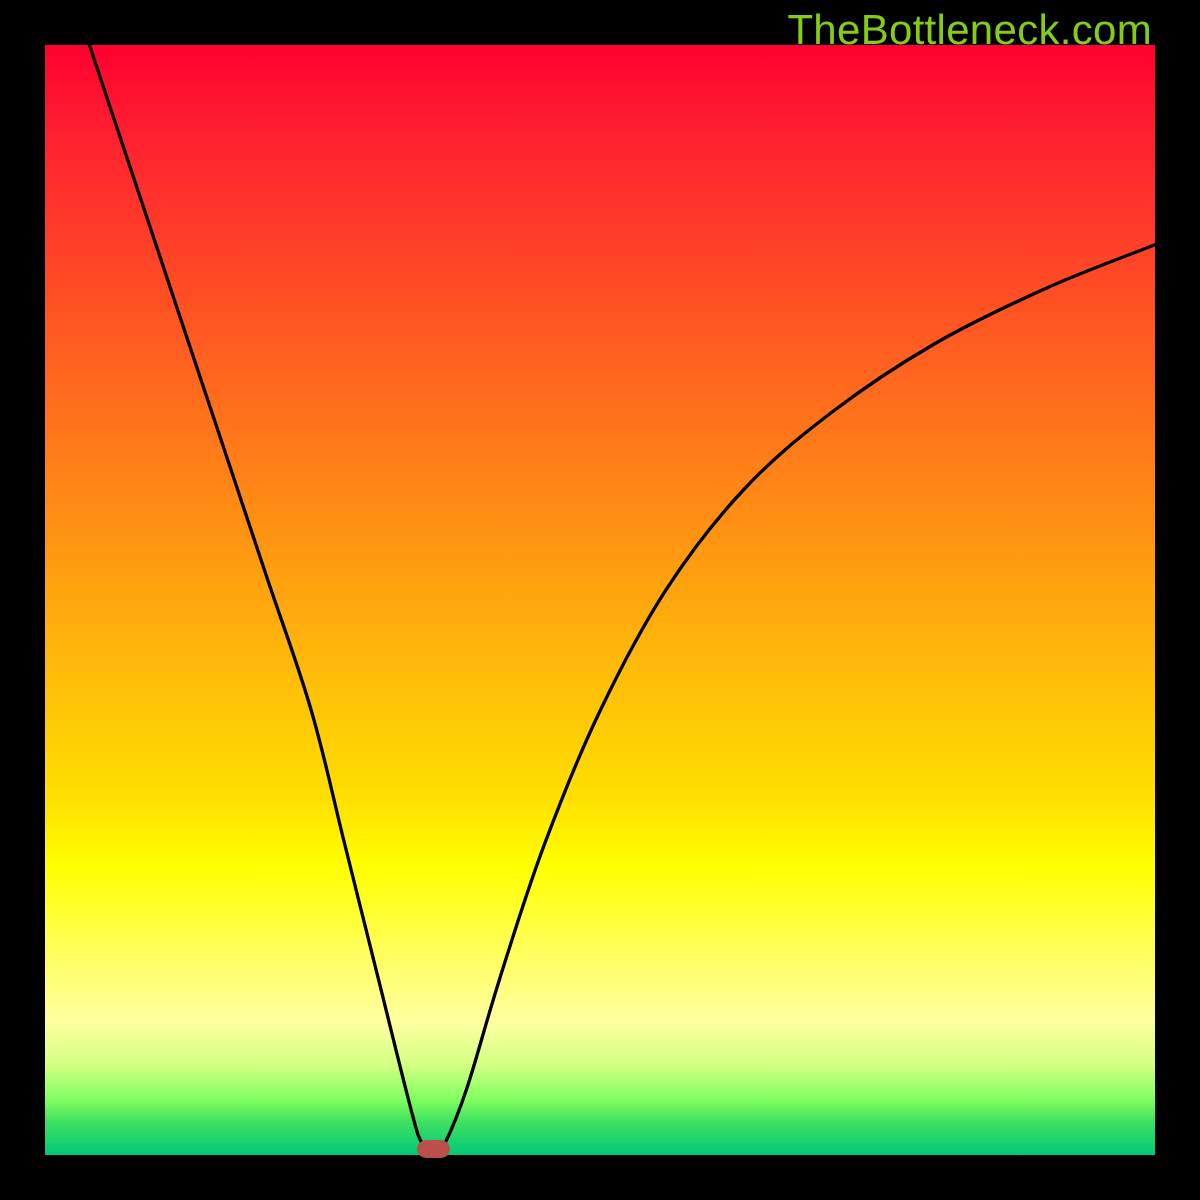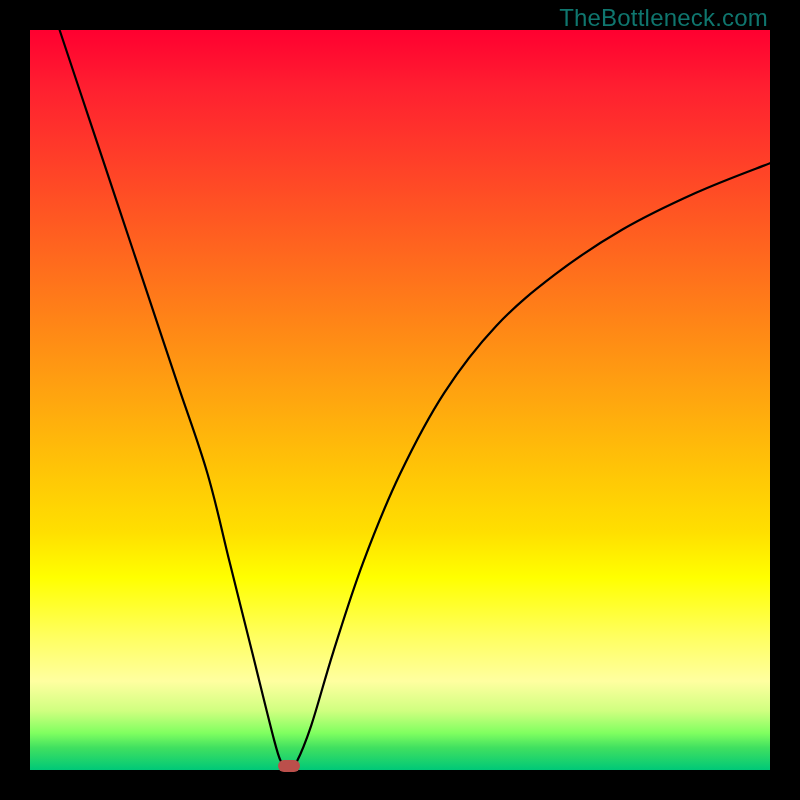--- a/index.html
+++ b/index.html
@@ -32,22 +32,22 @@
       #80ff60 95%,
       #40e060 97%,
       #00c878 100%
     );
   }
   .watermark {
     position: absolute;
     top: 4px;
     right: 32px;
     font-family: Arial, Helvetica, sans-serif;
-    font-size: 24px;
-    color: #0f766e;
+    font-size: 28px;
+    color: #84cc16;
     letter-spacing: 0.2px;
     margin-left: 20px;
   }
   svg.curve {
     position: absolute;
     left: 0; top: 0;
     width: 100%; height: 100%;
     overflow: visible;
   }
   .curve path {

